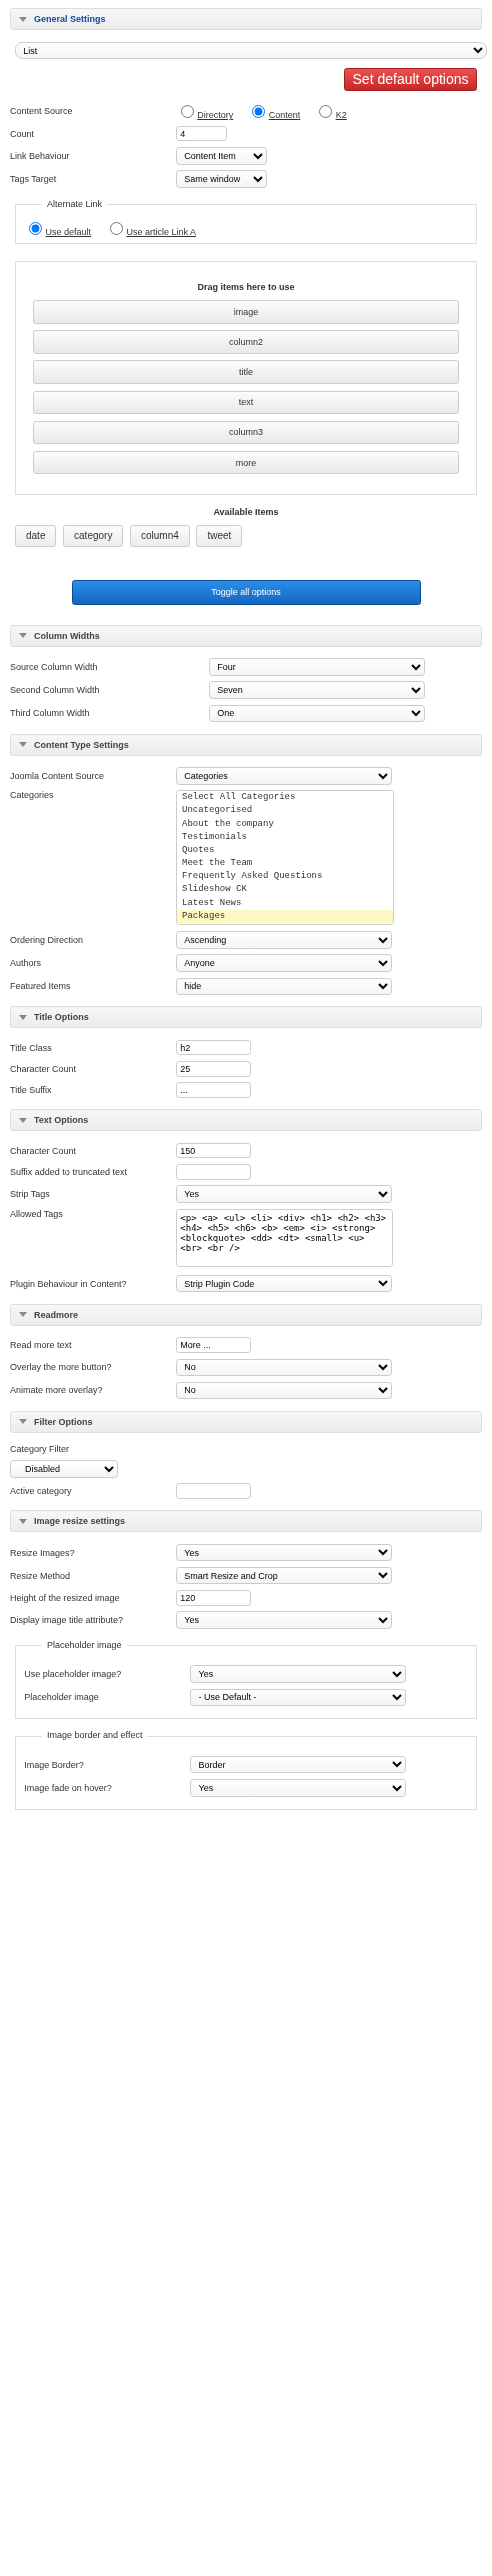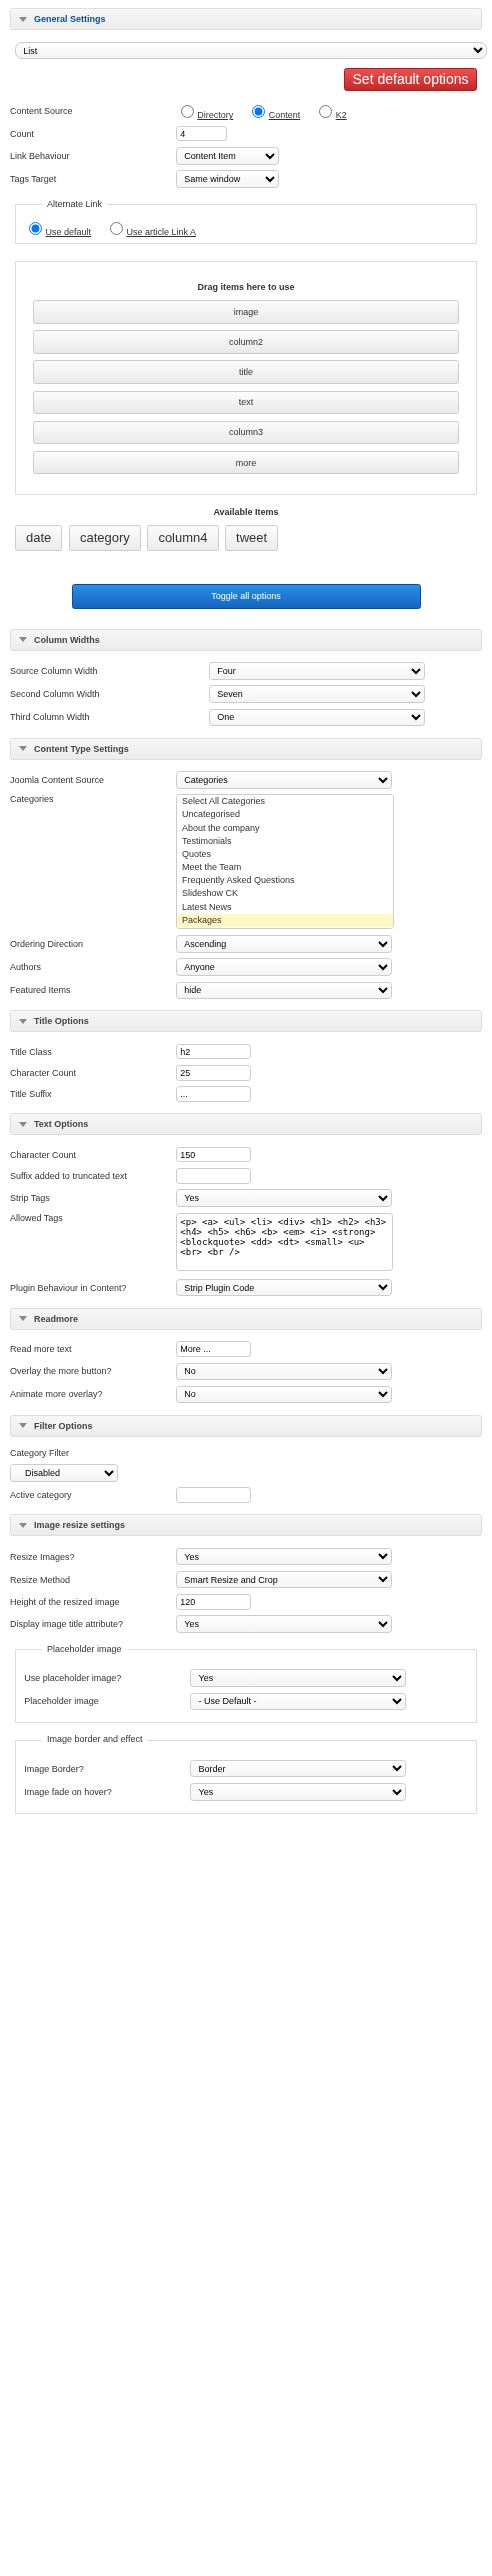--- a/index.html
+++ b/index.html
@@ -67,21 +67,21 @@
     font-size: 9px;
     border: 0.8px solid #ccc;
     border-radius: 3.3px;
     padding: 3.3px;
     background: #fff;
     resize: none;
   }
   select.full { width: 100%; border-radius: 7px; }
   select.w240 { width: 216px; }
   select.w140 { width: 108px; }
-  select.w100 { width: 103px; }
+  select.w100 { width: 91px; }
   input.w100 { width: 66px; }
   input.w60  { width: 42px; }
 
   .top-select {
     width: 448px;
     margin: 3.3px auto 8.3px 5px;
     display: block;
   }
 
   .set-default-bar {
@@ -148,37 +148,38 @@
     display: flex;
     gap: 6.6px;
     margin: 8.3px 5px 16.6px 5px;
   }
   .tag-item {
     background: linear-gradient(#fcfcfc,#ececec);
     border: 0.8px solid #ccc;
     border-radius: 2.5px;
     padding: 4.2px 10px;
     cursor: move;
-    font-size: 13px;
+    font-size: 10px;
   }
 
   
   .cat-list {
     width: 216px;
     height: 133px;
     border: 0.8px solid #ccc;
     border-radius: 3.3px;
     overflow-y: auto;
     background: #fff;
   }
   .cat-list .opt {
     padding: 0.8px 5px;
     font-size: 9px;
     line-height: 11.6px;
     cursor: default;
+    font-family: Liberation Mono, monospace;
   }
   .cat-list .opt.selected-row {
     background: #fef9c3;
   }
 
   .radio-group label {
     margin-right: 11.6px;
     cursor: pointer;
     text-decoration: underline;
   }

